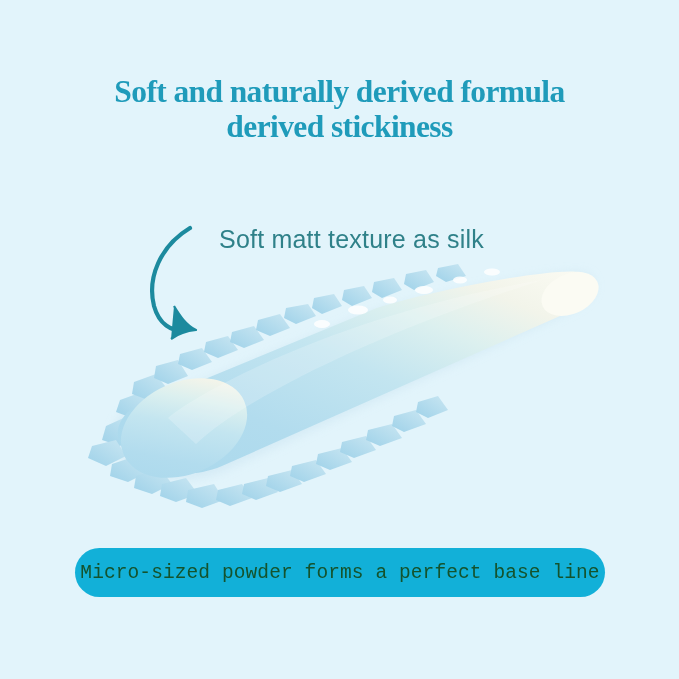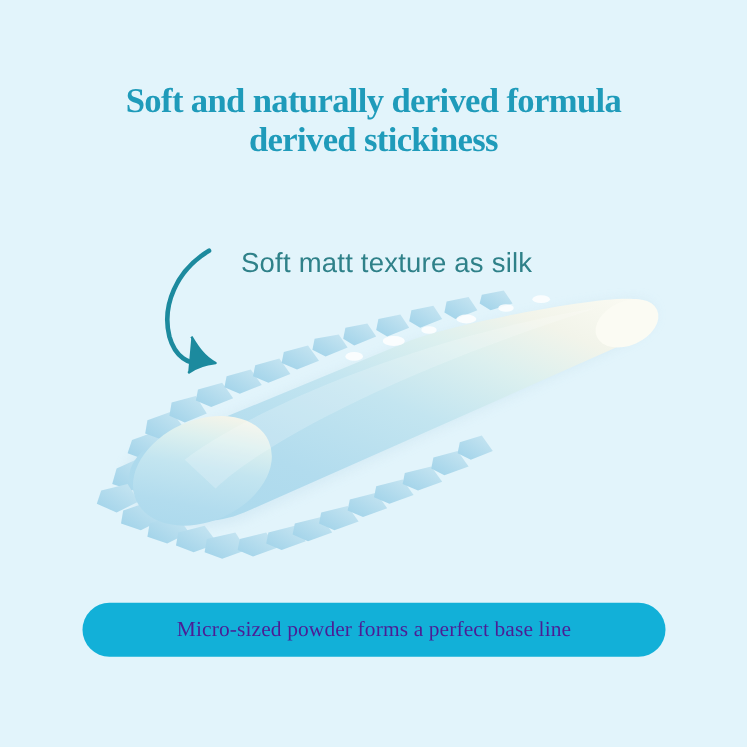--- a/index.html
+++ b/index.html
@@ -82,22 +82,22 @@
     width: 530px;
     height: 49px;
     background: #12b0d8;
     border-radius: 25px;
     display: flex;
     align-items: center;
     justify-content: center;
     box-sizing: border-box;
   }
   .banner-text {
-    color: #4c1d95;
-    font-family: Liberation Serif, serif;
+    color: #14532d;
+    font-family: Liberation Mono, monospace;
     font-weight: 300;
     font-size: 19.5px;
     letter-spacing: 0.1px;
     white-space: nowrap;
   }
 </style>
 </head>
 <body>
 
 <div id="page">

